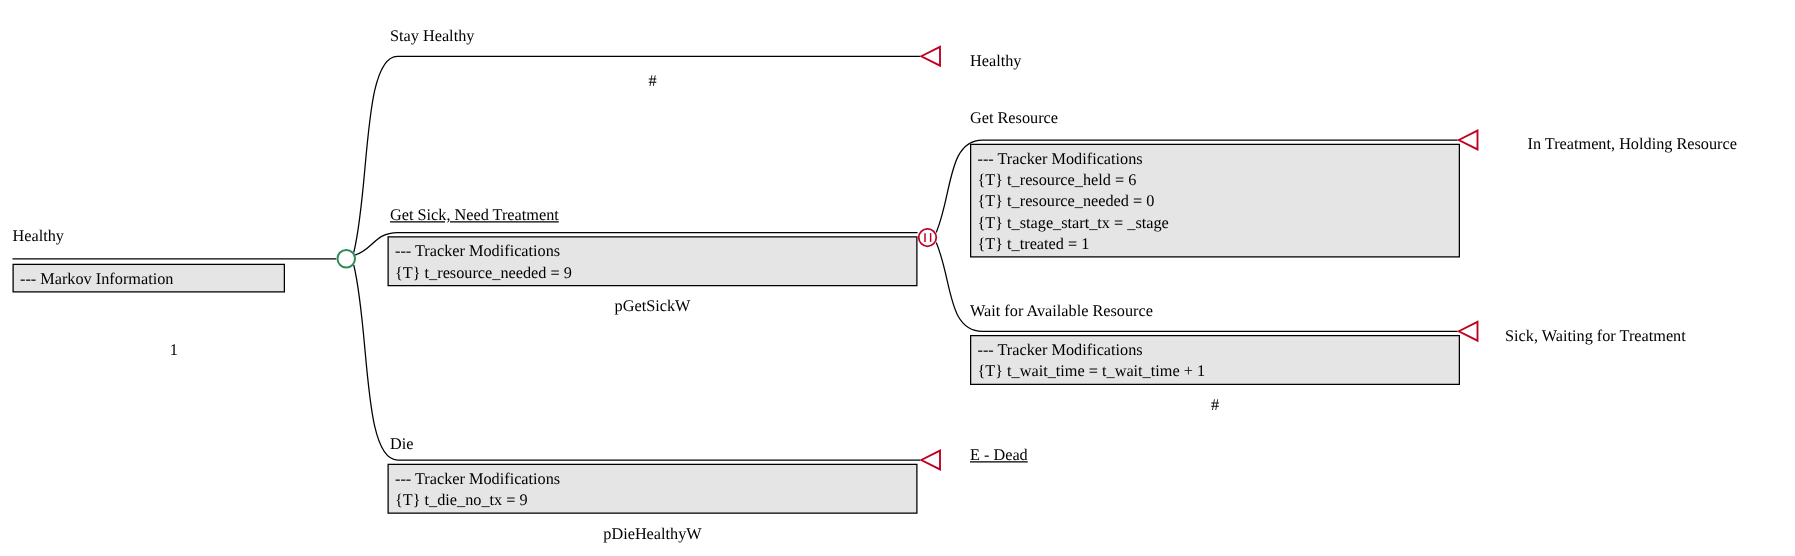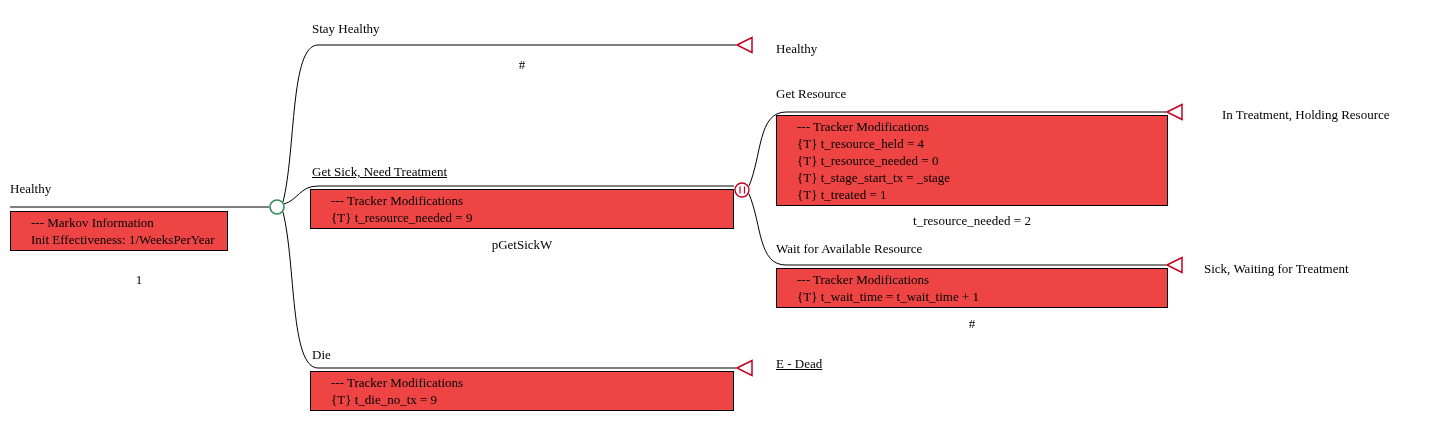--- a/index.html
+++ b/index.html
@@ -10,22 +10,22 @@
     font-family:"Liberation Serif","DejaVu Serif",serif;
     font-size:13px;
     color:#000;
     overflow:hidden;
   }
   #tree-svg{position:absolute;left:0;top:0;z-index:0;}
   .lbl{position:absolute;white-space:nowrap;z-index:2;line-height:15px;}
   .prob{position:absolute;text-align:center;z-index:2;line-height:15px;}
   .nbox{
     position:absolute;z-index:1;
-    border:1px solid #000;background:#ef4444;
-    padding:2px 20px;box-sizing:border-box;
+    border:1px solid #000;background:#e5e5e5;
+    padding:2px 5px;box-sizing:border-box;
   }
   .nbox .bline{line-height:17px;white-space:nowrap;}
 </style>
 </head>
 <body>
 
 <div id="canvas">
 
   <svg id="tree-svg" width="1436" height="445" viewBox="0 0 1436 445">
 
@@ -49,55 +49,54 @@
     <path d="M737,45 L752,37.5 L752,52.5 Z" fill="#fff" stroke-width="1.5" stroke="#c00021"></path>
     <path d="M1167,112 L1182,104.5 L1182,119.5 Z" fill="#fff" stroke-width="1.5" stroke="#c00021"></path>
     <path d="M1167,265 L1182,257.5 L1182,272.5 Z" fill="#fff" stroke-width="1.5" stroke="#c00021"></path>
     <path d="M737,368 L752,360.5 L752,375.5 Z" fill="#fff" stroke-width="1.5" stroke="#c00021"></path>
   </svg>
 
   <div class="lbl" style="left:10px;top:181px;">Healthy</div>
 
   <div class="nbox" style="left:10px;top:211px;width:218px;">
     <div class="bline">--- Markov Information</div>
-    <div class="bline">Init Effectiveness: 1/WeeksPerYear</div>
   </div>
 
   <div class="prob" style="left:10px;top:272px;width:258px;">1</div>
 
   <div class="lbl" style="left:312px;top:21px;">Stay Healthy</div>
   <div class="prob" style="left:310px;top:57px;width:424px;">#</div>
   <div class="lbl" style="left:776px;top:41px;">Healthy</div>
 
   <div class="lbl" style="left:312px;top:164px;text-decoration:underline;">Get Sick, Need Treatment</div>
   <div class="nbox" style="left:310px;top:189px;width:424px;">
     <div class="bline">--- Tracker Modifications</div>
     <div class="bline">{T} t_resource_needed = 9</div>
   </div>
   <div class="prob" style="left:310px;top:237px;width:424px;">pGetSickW</div>
 
   <div class="lbl" style="left:776px;top:86px;">Get Resource</div>
   <div class="nbox" style="left:776px;top:115px;width:392px;">
     <div class="bline">--- Tracker Modifications</div>
-    <div class="bline">{T} t_resource_held = 4</div>
+    <div class="bline">{T} t_resource_held = 6</div>
     <div class="bline">{T} t_resource_needed = 0</div>
     <div class="bline">{T} t_stage_start_tx = _stage</div>
     <div class="bline">{T} t_treated = 1</div>
   </div>
-  <div class="prob" style="left:776px;top:213px;width:392px;">t_resource_needed = 2</div>
   <div class="lbl" style="left:1204px;top:107px;margin-left:18px;">In Treatment, Holding Resource</div>
 
   <div class="lbl" style="left:776px;top:241px;">Wait for Available Resource</div>
   <div class="nbox" style="left:776px;top:268px;width:392px;">
     <div class="bline">--- Tracker Modifications</div>
     <div class="bline">{T} t_wait_time = t_wait_time + 1</div>
   </div>
   <div class="prob" style="left:776px;top:316px;width:392px;">#</div>
   <div class="lbl" style="left:1204px;top:261px;">Sick, Waiting for Treatment</div>
 
   <div class="lbl" style="left:312px;top:347px;">Die</div>
   <div class="nbox" style="left:310px;top:371px;width:424px;">
     <div class="bline">--- Tracker Modifications</div>
     <div class="bline">{T} t_die_no_tx = 9</div>
   </div>
+  <div class="prob" style="left:310px;top:419px;width:424px;">pDieHealthyW</div>
   <div class="lbl" style="left:776px;top:356px;text-decoration:underline;">E - Dead</div>
 
 </div>
 
 </body></html>

